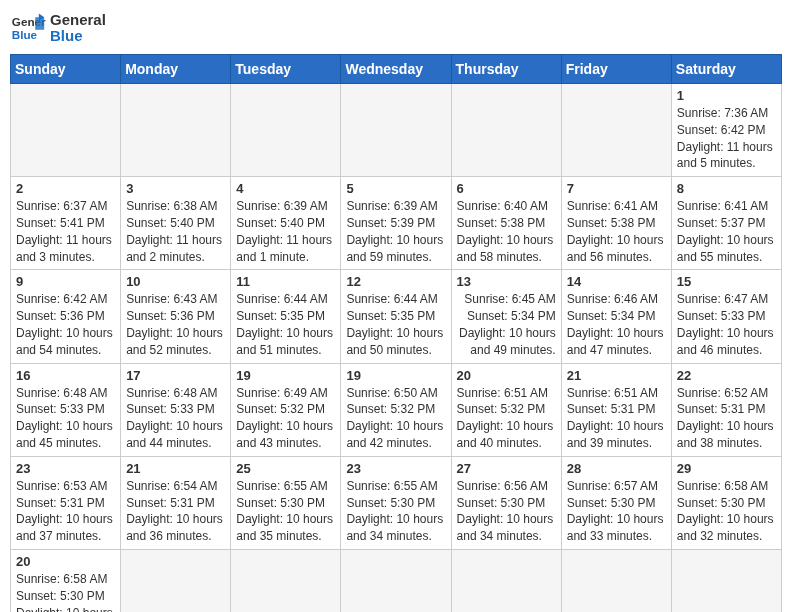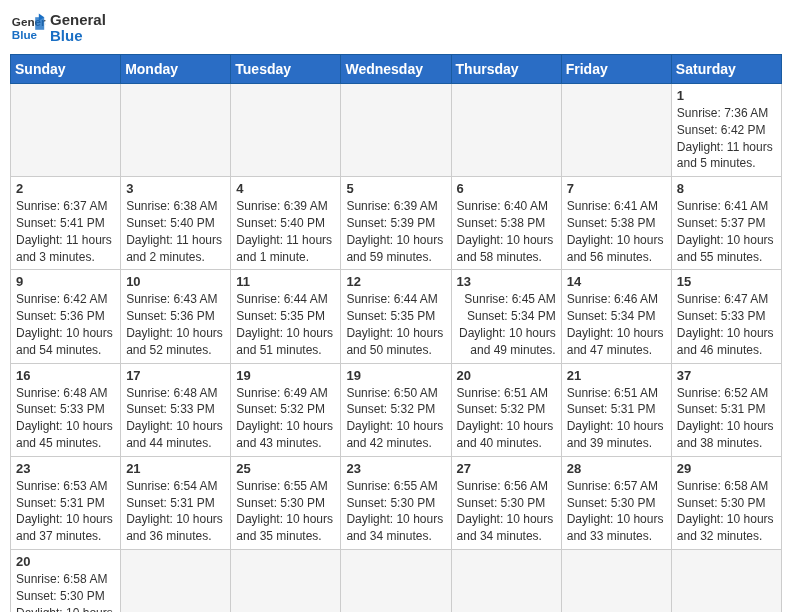--- a/index.html
+++ b/index.html
@@ -247,21 +247,21 @@
 Sunset: 5:32 PM
 Daylight: 10 hours and 40 minutes.</div>
         </td>
         <td>
           <span class="day-num">21</span>
           <div class="day-info" style="white-space: pre-line;">Sunrise: 6:51 AM
 Sunset: 5:31 PM
 Daylight: 10 hours and 39 minutes.</div>
         </td>
         <td>
-          <span class="day-num">37</span>
+          <span class="day-num">22</span>
           <div class="day-info" style="white-space: pre-line;">Sunrise: 6:52 AM
 Sunset: 5:31 PM
 Daylight: 10 hours and 38 minutes.</div>
         </td>
       </tr>
       <tr>
         <td>
           <span class="day-num">23</span>
           <div class="day-info" style="white-space: pre-line;">Sunrise: 6:53 AM
 Sunset: 5:31 PM

